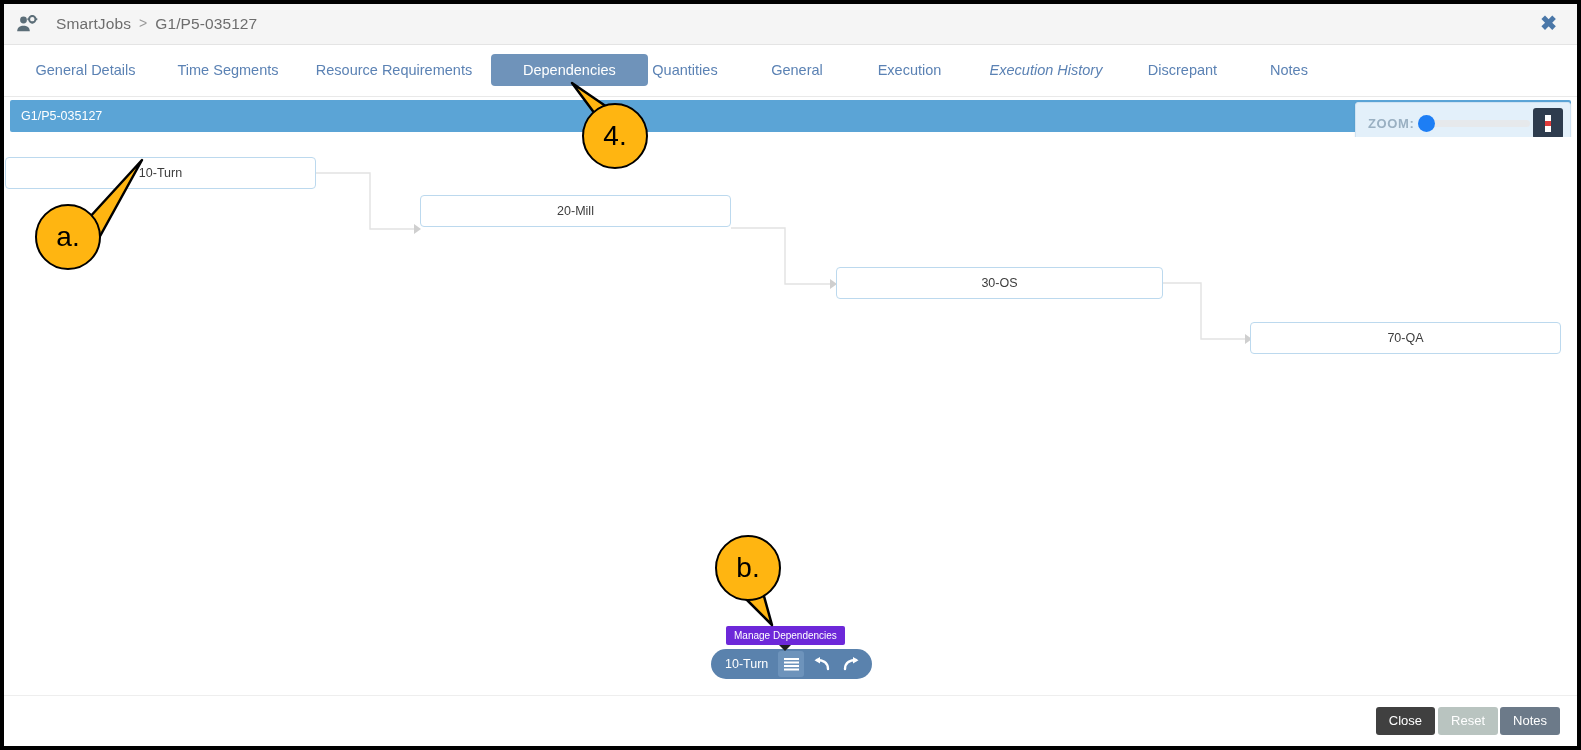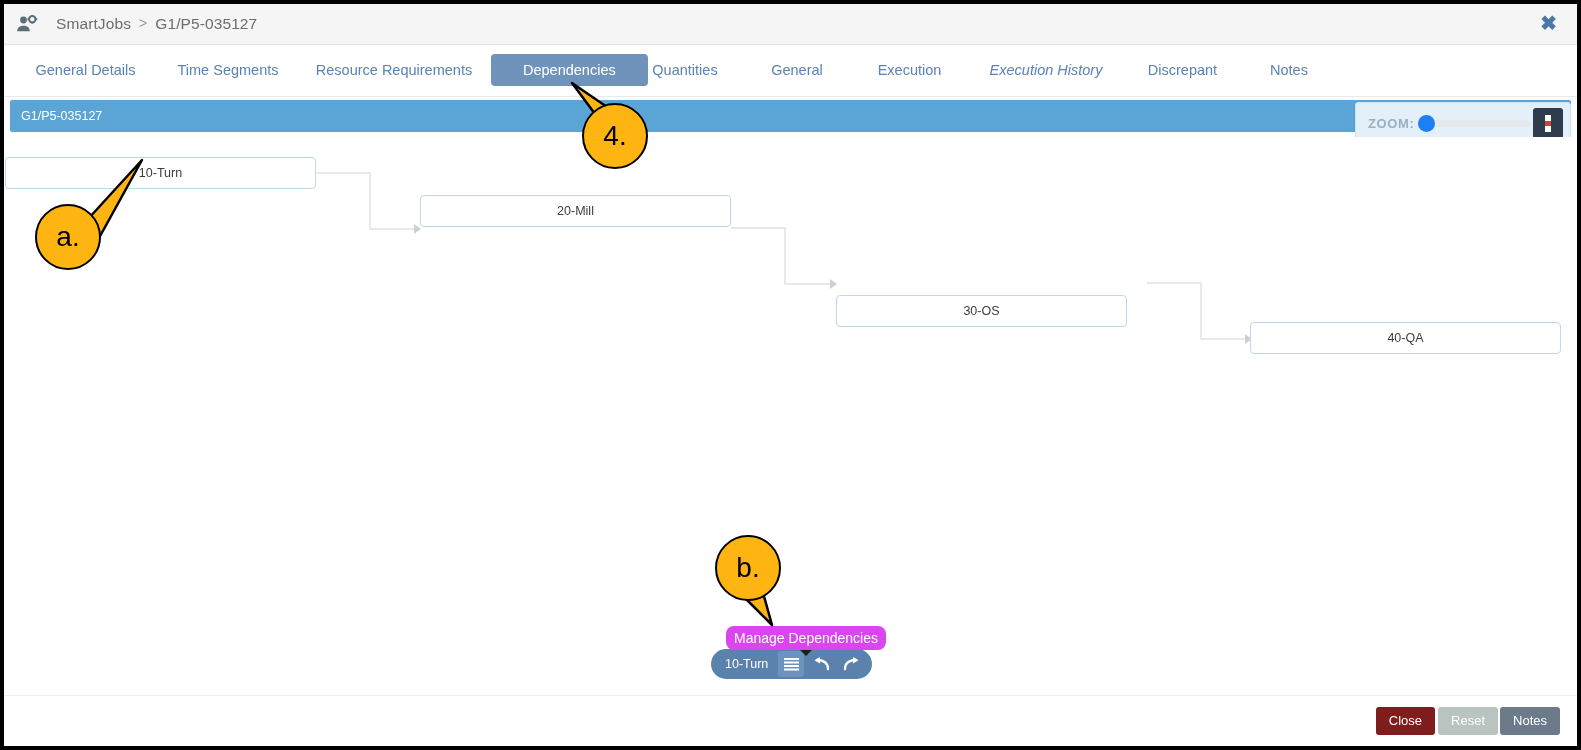--- a/index.html
+++ b/index.html
@@ -149,25 +149,25 @@
     border: 2.5px solid #000;
     display: flex; align-items: center; justify-content: center;
     font-size: 28px; color: #000;
     z-index: 40;
   }
   .callout-tail { position: absolute; z-index: 39; }
 
   
   .tooltip {
     position: absolute;
-    background: #d946ef;
+    background: #6d28d9;
     color: #ffffff;
-    font-size: 14px;
+    font-size: 10px;
     padding: 4px 8px;
-    border-radius: 8px;
+    border-radius: 2px;
     white-space: nowrap;
     z-index: 35;
   }
   .tooltip::after {
     content: "";
     position: absolute; left: 50%; bottom: -6px;
     margin-left: -6px;
     border-left: 6px solid transparent;
     border-right: 6px solid transparent;
     border-top: 6px solid #1e1e1e;
@@ -203,21 +203,21 @@
   .btn {
     position: absolute; top: 11px;
     height: 28px; line-height: 28px;
     border-radius: 3px;
     color: #ffffff;
     font-size: 13px;
     text-align: center;
     padding: 0 13px;
     cursor: pointer;
   }
-  .btn-close { background: #7f1d1d; right: 142px; }
+  .btn-close { background: #404040; right: 142px; }
   .btn-reset { background: #b9c4c0; right: 79px; }
   .btn-save  { background: #6c7a89; right: 17px; }
 </style>
 </head>
 <body>
 
 <div id="app">
 
   <div class="header">
     <div class="header-icon">
@@ -277,22 +277,22 @@
       <g fill="#cfcfcf">
         <path d="M410,87 l7,5 l-7,5 z"></path>
         <path d="M826,142 l7,5 l-7,5 z"></path>
         <path d="M1241,197 l7,5 l-7,5 z"></path>
       </g>
     </svg>
 
     <div id="nodes">
         <div class="node" style="left: 1px; top: 20px; width: 311px;">10-Turn</div>
         <div class="node" style="left: 416px; top: 58px; width: 311px;">20-Mill</div>
-        <div class="node" style="left: 832px; top: 130px; width: 291px; margin-top: 28px;">30-OS</div>
-        <div class="node" style="left: 1246px; top: 185px; width: 311px;">40-QA</div>
+        <div class="node" style="left: 832px; top: 130px; width: 327px;">30-OS</div>
+        <div class="node" style="left: 1246px; top: 185px; width: 311px;">70-QA</div>
       </div>
 
     <svg class="callout-tail" style="left:40px; top:15px;" width="120" height="100">
       <path d="M98,8 L34,78 L55,86 Z" fill="#ffb511" stroke="#000" stroke-width="2.5" stroke-linejoin="round"></path>
     </svg>
     <div class="callout" style="left:31px; top:67px;">
       <span>a.</span>
     </div>
 
     <svg class="callout-tail" style="left:730px; top:400px;" width="70" height="90">

